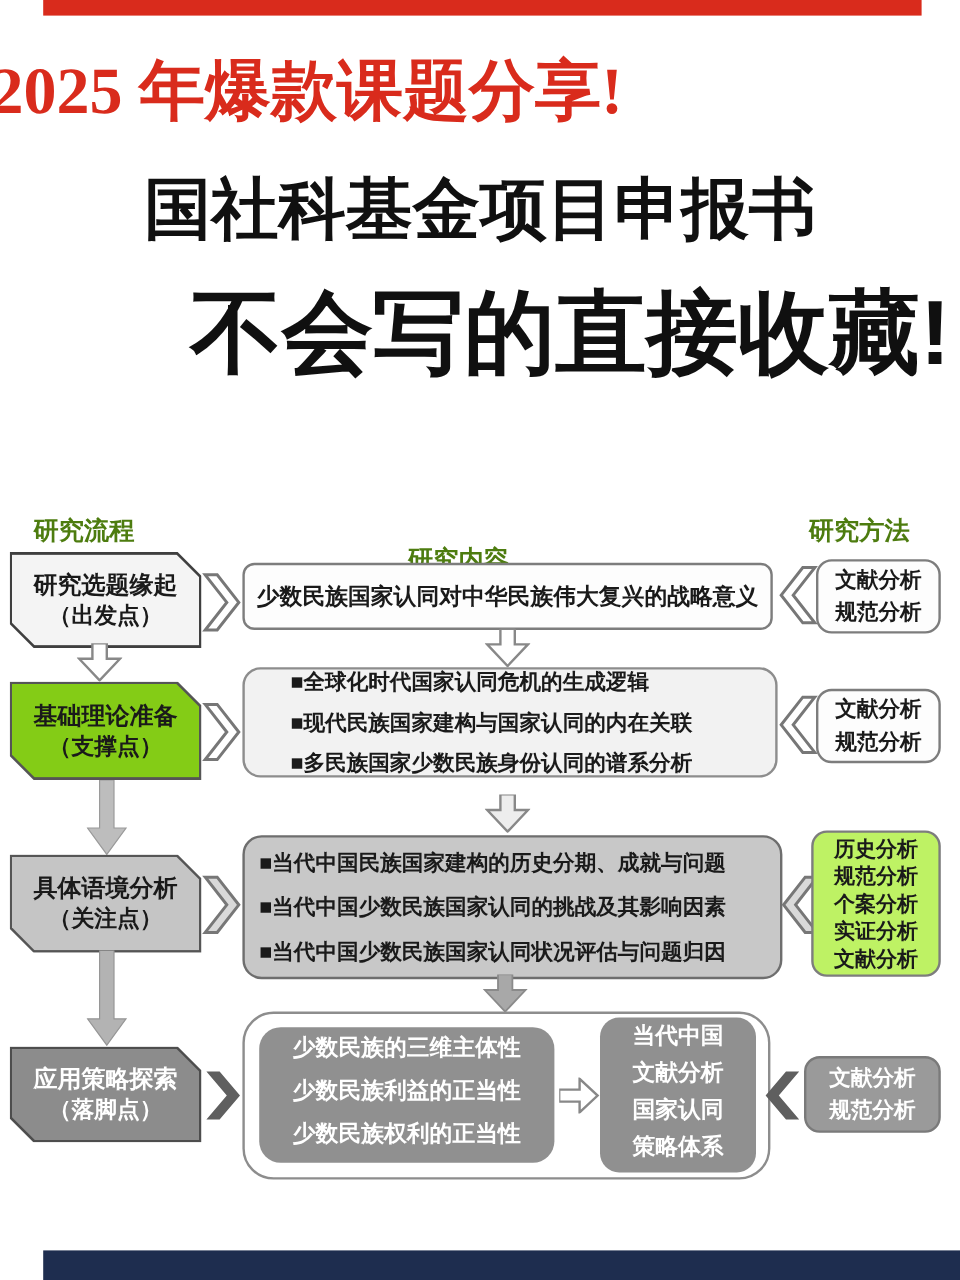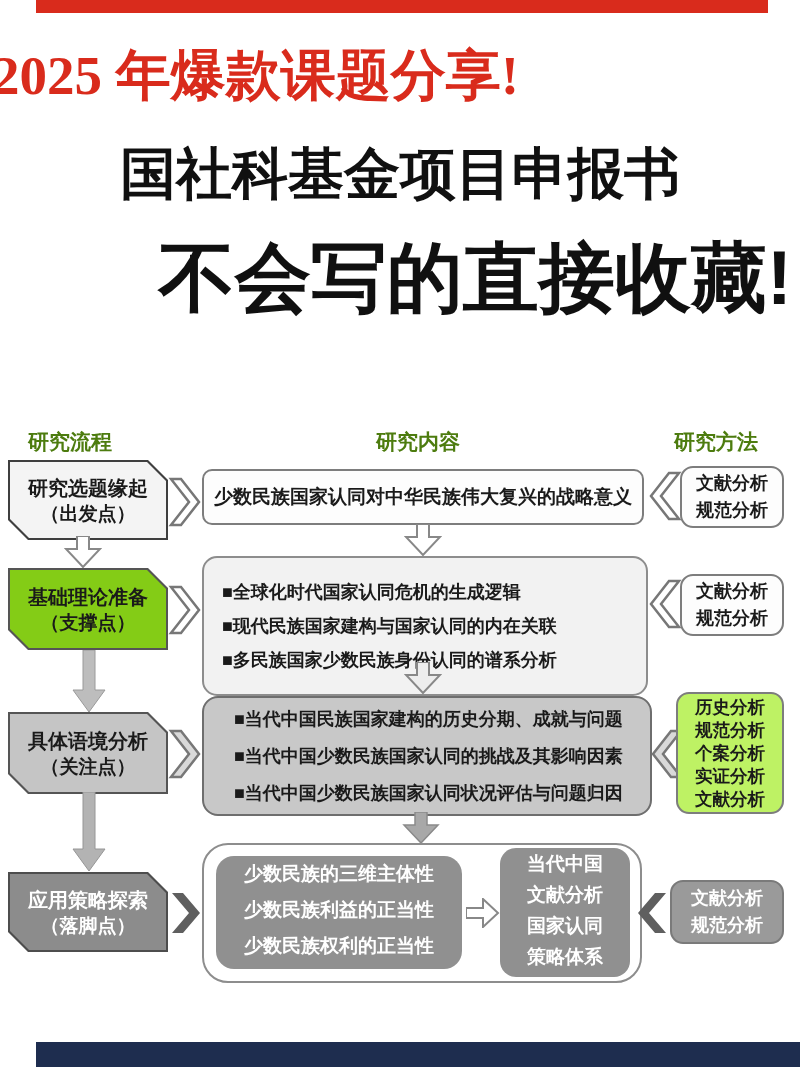--- a/index.html
+++ b/index.html
@@ -15,44 +15,44 @@
             font-family:"Liberation Serif","DejaVu Serif",serif;font-weight:bold;
             font-size:55px;line-height:1.1;color:#d92b1c;white-space:nowrap;}
   .title1{position:absolute;left:0;top:146px;width:800px;text-align:center;
           font-weight:900;font-size:56px;line-height:1;color:#101010;white-space:nowrap;}
   .title2{position:absolute;left:0;top:240px;width:792px;text-align:right;
           font-weight:900;font-size:76px;line-height:1;color:#101010;white-space:nowrap;}
 
   
   .colhdr{position:absolute;top:428px;font-size:21px;font-weight:bold;text-align:left;color:#4d7c0f;}
   .hdr-process{left:28px;width:120px;}
-  .hdr-content{left:376px;width:140px;}
+  .hdr-content{left:340px;width:140px;margin-top:24px;}
   .hdr-method {left:674px;width:132px;}
 
   
   .cutbox{position:absolute;width:160px;}
   .cb-border{position:absolute;inset:0;
      clip-path:polygon(0 0,calc(100% - 20px) 0,100% 20px,100% 100%,20px 100%,0 calc(100% - 20px));}
   .cb-fill{position:absolute;inset:2px;display:flex;flex-direction:column;justify-content:center;
      align-items:center;text-align:center;
      clip-path:polygon(0 0,calc(100% - 19px) 0,100% 19px,100% 100%,19px 100%,0 calc(100% - 19px));}
   .cb-fill .l1{font-size:20px;font-weight:bold;line-height:26px;}
   .cb-fill .l2{font-size:19px;font-weight:bold;line-height:25px;}
 
   
   .rbox{position:absolute;box-sizing:border-box;display:flex;flex-direction:column;
         justify-content:center;}
   .mid1{left:202px;top:469px;width:442px;height:56px;background:#fdfdfd;border:2px solid #7d7d7d;
         border-radius:10px;align-items:center;}
   .mid1 .line{font-size:19px;font-weight:bold;white-space:nowrap;}
-  .mid2{left:202px;top:556px;width:446px;height:140px;background:#f2f2f2;border:2px solid #8d8d8d;
-        border-radius:15px;padding-left:18px;justify-content:center;}
+  .mid2{left:202px;top:556px;width:446px;height:92px;background:#f2f2f2;border:2px solid #8d8d8d;
+        border-radius:15px;padding-left:38px;justify-content:center;}
   .mid2 .line{font-size:18px;font-weight:bold;line-height:34px;white-space:nowrap;}
   .mid3{left:202px;top:696px;width:450px;height:120px;background:#c8c8c8;border:2px solid #6e6e6e;
-        border-radius:16px;padding-left:30px;}
+        border-radius:16px;padding-left:12px;}
   .mid3 .line{font-size:18px;font-weight:bold;line-height:37px;white-space:nowrap;}
   .meth{background:#fdfdfd;border:2px solid #7d7d7d;border-radius:13px;align-items:center;
         text-align:center;}
   .meth .line{font-size:18px;font-weight:bold;line-height:27px;white-space:nowrap;}
   .meth1{left:680px;top:466px;width:104px;height:62px;}
   .meth2{left:680px;top:574px;width:104px;height:62px;}
   .meth3{left:676px;top:692px;width:108px;height:122px;background:#bef264;}
   .meth3 .line{line-height:23px;font-size:17.5px;}
   .meth4{left:670px;top:880px;width:114px;height:64px;background:#9a9a9a;border:2px solid #7a7a7a;}
   .meth4 .line{color:#fff;}

